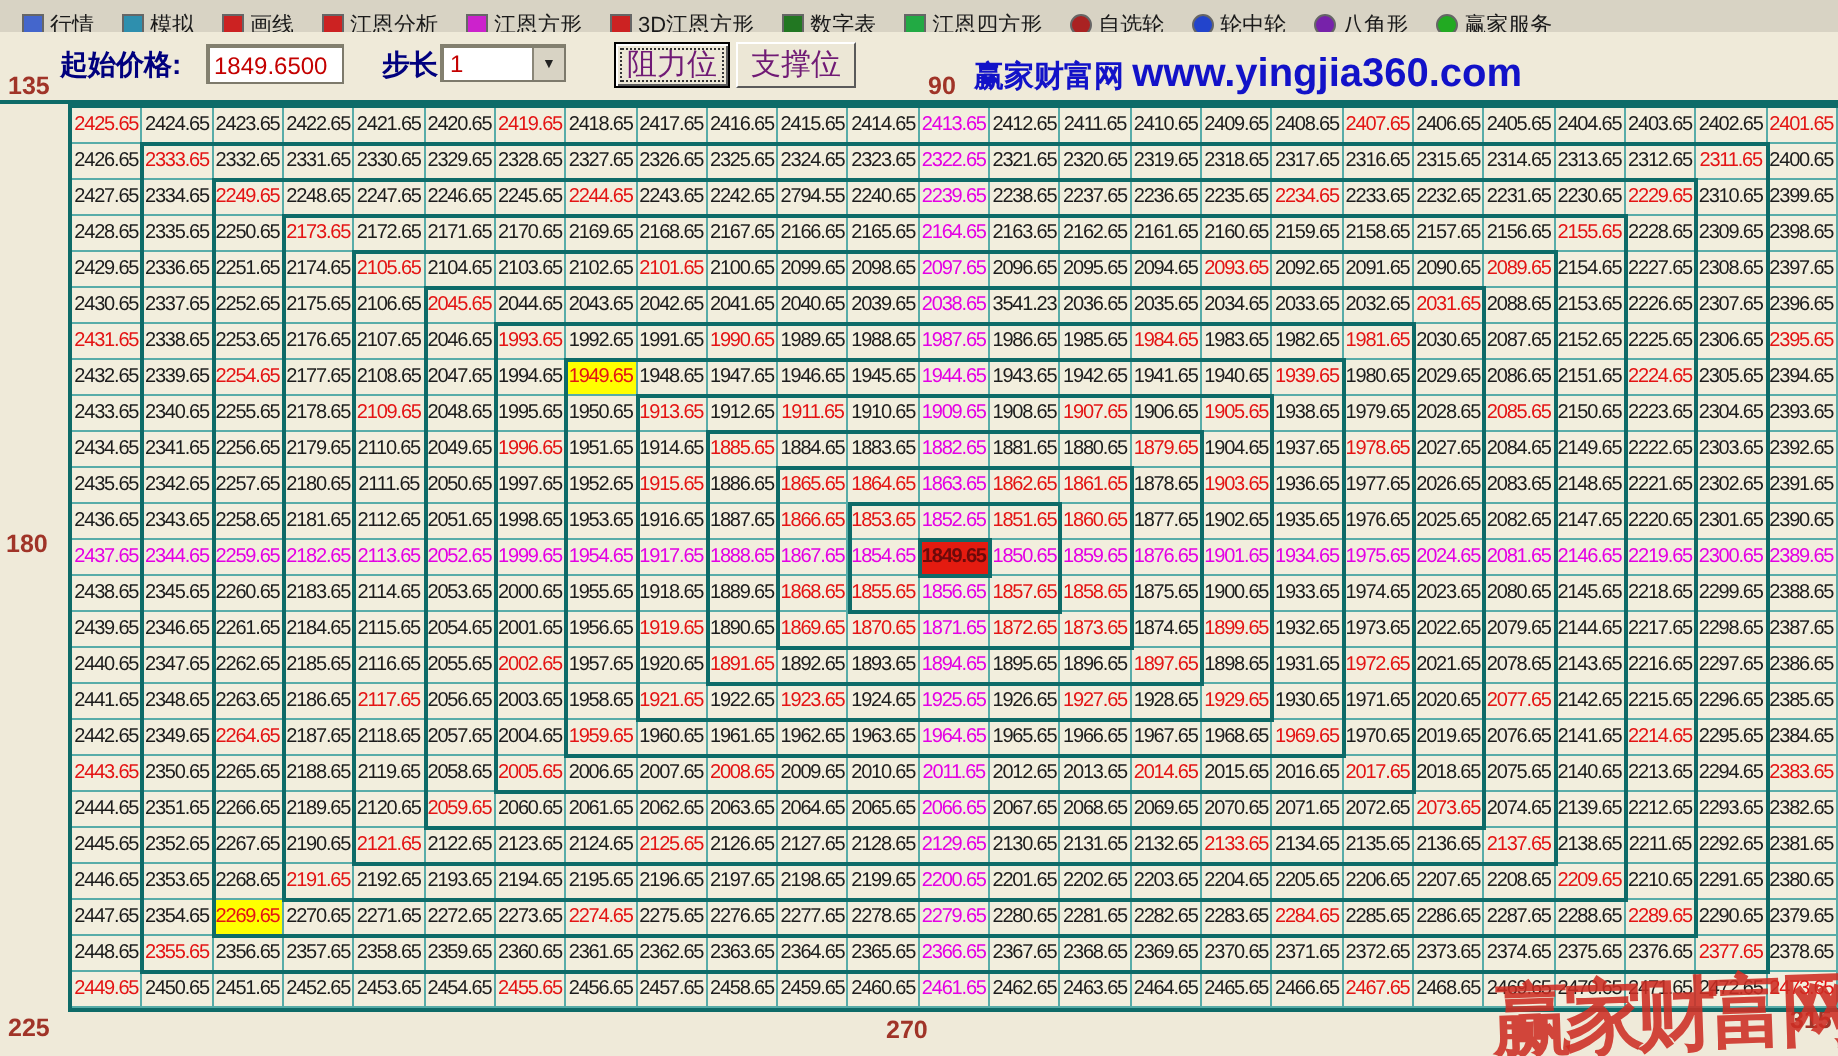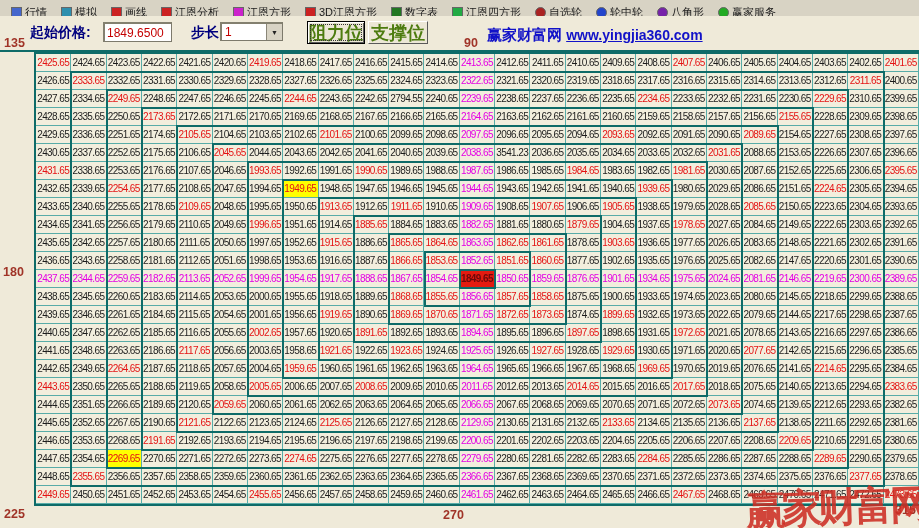--- a/index.html
+++ b/index.html
@@ -18,26 +18,26 @@
   .hdr-label{position:absolute;color:#00007e;font-weight:bold;font-size:14px;white-space:nowrap;}
   .win-input{position:absolute;left:103px;top:6px;width:62px;height:17px;background:#fff;
              border:1px solid #7d7a6c;border-top:2px solid #83806f;border-left:2px solid #83806f;
              color:#c40000;font-size:12px;font-family:"Liberation Sans",sans-serif;padding:0 2px;}
   .win-select{position:absolute;left:220px;top:6px;width:63px;height:19px;background:#fff;
               border:1px solid #7d7a6c;border-top:2px solid #83806f;border-left:2px solid #83806f;
               display:flex;align-items:center;box-sizing:border-box;}
   .win-select .val{flex:1;color:#c40000;font-size:12px;padding-left:3px;}
   .win-select .arrow-btn{width:15px;height:100%;background:#d8d3c4;border-left:1px solid #8a8678;
               display:flex;align-items:center;justify-content:center;font-size:7px;color:#222;}
-  .win-btn{position:absolute;top:5px;height:23px;background:#ece7d6;color:#4d7c0f;font-weight:bold;font-size:18px;
+  .win-btn{position:absolute;top:5px;height:23px;background:#ece7d6;color:#701a75;font-weight:normal;font-size:15px;
            border-top:1px solid #fff;border-left:1px solid #fff;border-right:1px solid #5a5a5a;border-bottom:1px solid #5a5a5a;
            display:flex;align-items:center;justify-content:center;box-sizing:border-box;cursor:default;white-space:nowrap;}
   .win-btn.default{border:1px solid #000;box-shadow:inset 1px 1px 0 #fff,inset -1px -1px 0 #5a5a5a;outline:1px dotted #333;outline-offset:-4px;}
   .site{position:absolute;left:487px;top:10px;color:#1212c8;font-size:15px;font-weight:bold;white-space:nowrap;}
-  .site .url{font-weight:bold;font-size:14px;text-decoration:underline;}
+  .site .url{font-weight:bold;font-size:20px;}
 
   .toprule{position:absolute;left:0;top:50px;width:919px;height:2px;background:#0e6b68;}
 
   
   .angle{position:absolute;color:#a03428;font-weight:bold;font-size:12.5px;white-space:nowrap;}
 
   
   .grid{position:absolute;left:34px;top:52px;display:grid;grid-template-columns:repeat(25,35.32px);
         grid-auto-rows:18px;background:#f2eedd;border:2px solid #0e6b68;}
   .cell{border-right:1px solid #58aca8;border-bottom:1px solid #58aca8;font-size:10px;letter-spacing:-0.6px;

